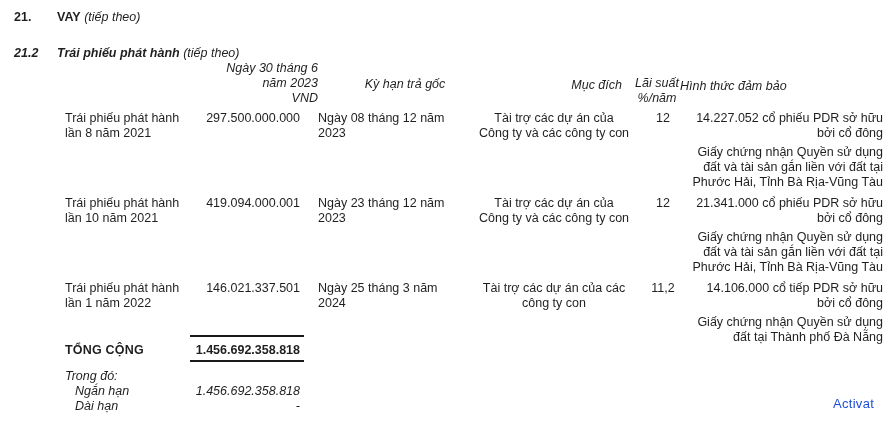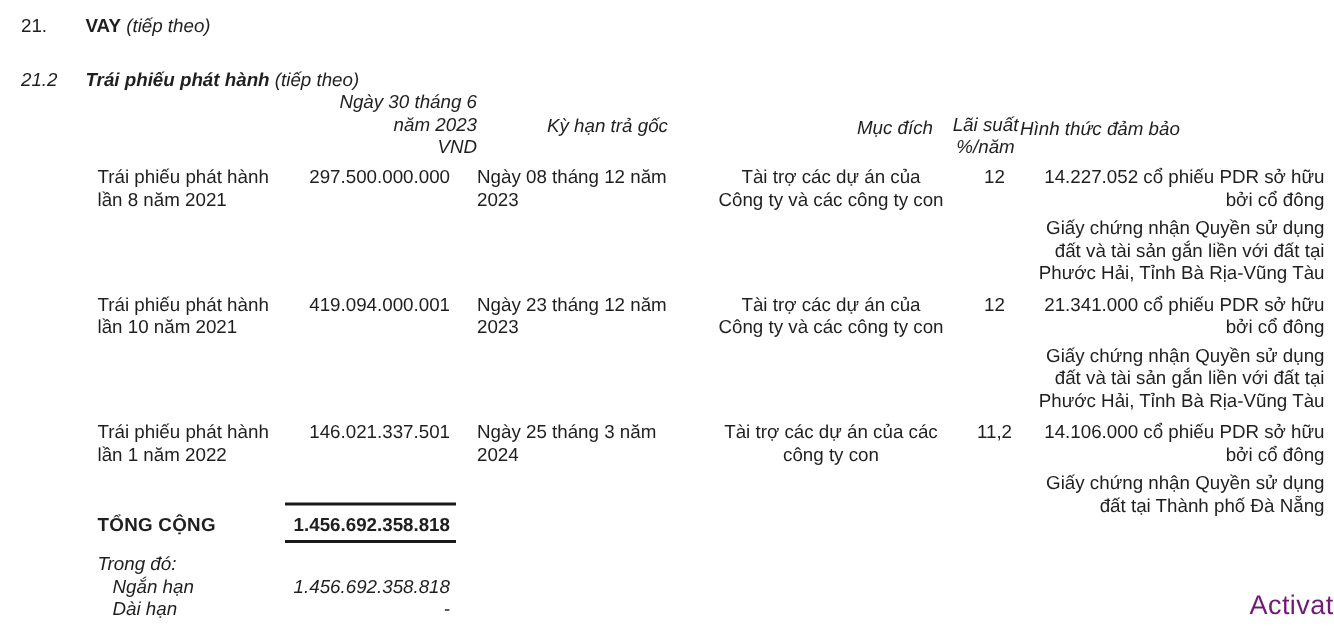--- a/index.html
+++ b/index.html
@@ -7,21 +7,21 @@
     position:relative;
     width:889px;height:422px;
     background:#ffffff;
     font-family:"Liberation Sans","DejaVu Sans",sans-serif;
     font-size:12.5px;line-height:15px;
     color:#1f1f1f;
     overflow:hidden;
   }
   
   .h-row{display:flex;padding-left:14px;}
-  .h-num{width:43px;flex:0 0 43px;font-weight:normal;}
+  .h-num{width:43px;flex:0 0 43px;font-weight:bold;}
   .h1{margin-top:10px;}
   .h1 .h-title{font-weight:bold;}
   .h-suffix{font-style:italic;font-weight:normal;}
   .h2{margin-top:21px;}
   .h2 .h-num{font-style:italic;}
   .h2 .h-title{font-weight:bold;font-style:italic;}
   .intro{margin-top:5px;padding-left:57px;}
 
   
   .tbl{margin-left:58px;width:825px;}
@@ -52,21 +52,21 @@
     text-align:right;font-weight:bold;
     border-top:2px solid #1a1a1a;border-bottom:2px solid #1a1a1a;
     padding:6px 4px 2px 0;
   }
   .breakdown-head{margin-top:7px;padding-left:65px;font-style:italic;}
   .bd-row{font-style:italic;}
   .bd-label{padding-left:17px;}
 
   .watermark{
     position:absolute;left:833px;top:394px;
-    font-size:18px;line-height:19px;color:#701a75;
+    font-size:13px;line-height:19px;color:#1d4ed8;
     letter-spacing:.3px;white-space:nowrap;
   }
 </style>
 </head>
 <body>
 
 <div class="page">
 
   <div class="h-row h1">
     <span class="h-num">21.</span>
@@ -154,21 +154,21 @@
       </div>
       <div class="c-amount">146.021.337.501</div>
       <div class="c-term">Ngày 25 tháng 3 năm 2024</div>
       <div class="c-purpose">
         <div>Tài trợ các dự án của các</div>
         <div>công ty con</div>
       </div>
       <div class="c-rate">11,2</div>
       <div class="c-collateral">
         <div>
-          <div>14.106.000 cổ phiếu PDR sở hữu</div>
+          <div>14.106.000 cổ tiếp PDR sở hữu</div>
           <div>bởi cổ đông</div>
         </div>
         <div class="para2">
           <div>Giấy chứng nhận Quyền sử dụng</div>
           <div>đất tại Thành phố Đà Nẵng</div>
         </div>
       </div>
     </div>
 
     <div class="grid total-row">

